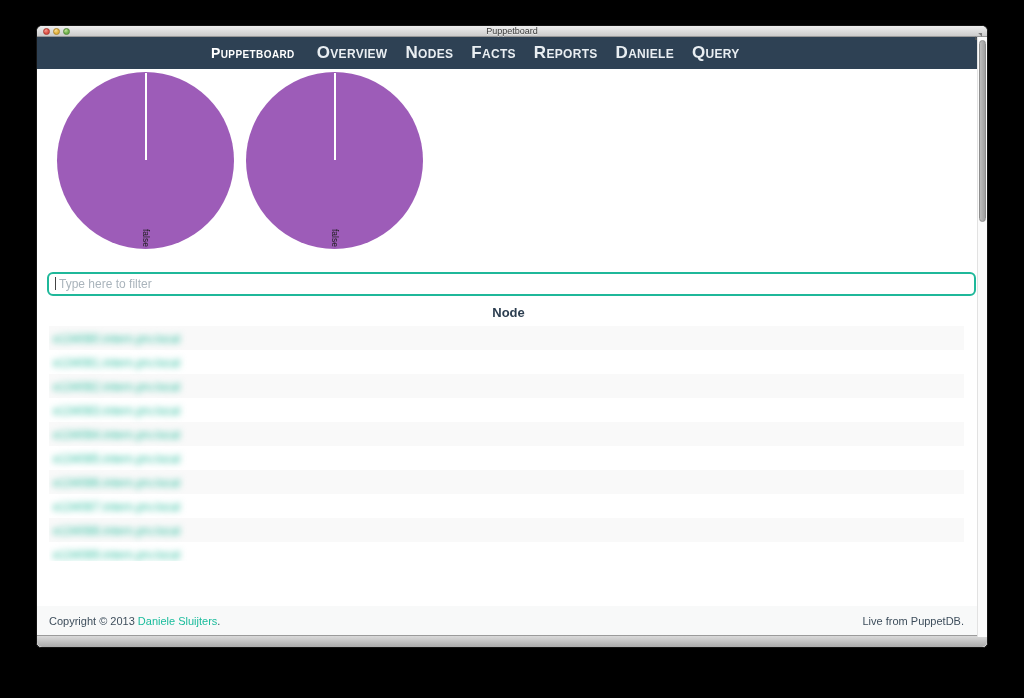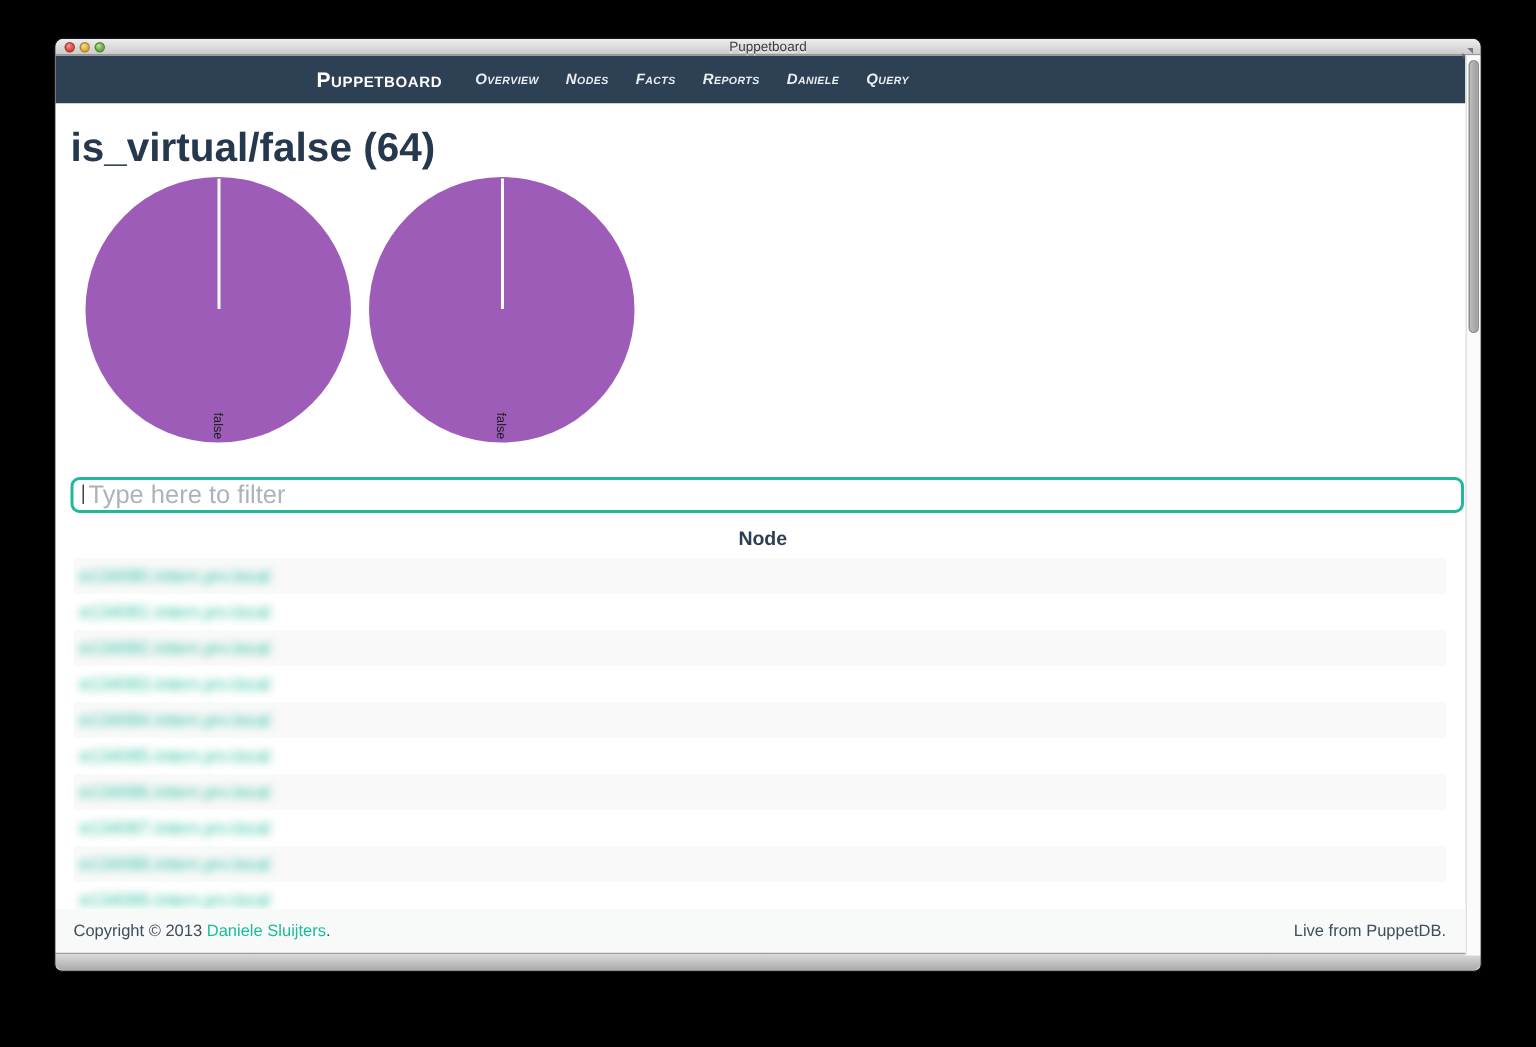--- a/index.html
+++ b/index.html
@@ -19,32 +19,32 @@
   .light.green{background:radial-gradient(circle at 35% 30%,#c0e49a,#6cb049 60%);border:.5px solid #55863a;}
   .win-title{position:absolute;left:0;right:0;top:0;height:11px;line-height:11px;text-align:center;
              font-size:9px;color:#3a3a3a;text-shadow:0 1px 0 rgba(255,255,255,.6);}
   .fullscreen{position:absolute;right:4px;top:1px;width:9px;height:9px;opacity:.75;}
   
   .viewport{width:940px;}
   .navbar{height:32px;background:#2e4154;display:flex;align-items:center;padding-left:174px;}
   .brand{font-variant:small-caps;font-weight:700;font-size:14px;color:#ffffff;text-decoration:none;
          letter-spacing:.4px;margin-right:22px;}
   .nav-items{display:flex;gap:18px;}
-  .nav-items a{font-variant:small-caps;font-weight:700;font-size:10px;color:#e9eef2;
-               text-decoration:none;letter-spacing:.3px;font-style:italic;}
+  .nav-items a{font-variant:small-caps;font-weight:700;font-size:17px;color:#e9eef2;
+               text-decoration:none;letter-spacing:.3px;}
   .content{height:537px;background:#fff;overflow:hidden;padding:0 1px 0 10px;}
   h1.page-title{margin:12px 0 0 0;font-size:27px;line-height:34px;font-weight:800;color:#25384d;}
   .pies{display:flex;gap:12px;margin:3px 0 0 10px;}
   .pie{width:177px;height:177px;border-radius:50%;background:#9d5cb8;position:relative;}
   .pie-line{position:absolute;left:calc(50% - 1px);top:1px;width:2px;height:87px;background:#fff;}
   .pie-label{position:absolute;bottom:2px;left:50%;transform:translateX(-50%);
              writing-mode:vertical-rl;font-size:8.5px;color:#1c1c1c;}
   .filter-wrap{margin:23px 0 0 0;position:relative;}
   input.filter{width:100%;height:24px;border:2px solid #1fb89a;border-radius:6px;padding:0 8px 0 10px;
-               font-size:17px;color:#c2410c;outline:none;font-family:"Liberation Sans",sans-serif;background:#fff;}
+               font-size:12px;color:#c2410c;outline:none;font-family:"Liberation Sans",sans-serif;background:#fff;}
   input.filter::placeholder{color:#aab4bc;opacity:1;}
   .caret{position:absolute;left:8px;top:5px;width:1px;height:13px;background:#444;}
   .table{margin:4px 12px 0 2px;}
   .thead{height:26px;line-height:26px;font-weight:700;font-size:13px;color:#2c3e50;padding-left:4px;text-align:center;}
   .tbody{height:235px;overflow:hidden;}
   .trow{height:24px;line-height:24px;padding-left:4px;}
   .trow:nth-child(odd){background:#f9f9f9;}
   .node-link{font-size:12px;color:#2fbfa0;text-decoration:none;filter:blur(3px);}
   .footer{height:29px;background:#f8f9f9;display:flex;justify-content:space-between;align-items:center;
           padding:0 13px 0 12px;font-size:11px;color:#3e4e5c;width:940px;}
@@ -85,21 +85,20 @@
           <a href="#">Overview</a>
           <a href="#">Nodes</a>
           <a href="#">Facts</a>
           <a href="#">Reports</a>
           <a href="#">Daniele</a>
           <a href="#">Query</a>
         </nav>
       </div>
 
       <div class="content">
-        <h1 class="page-title">is_virtual/false (64)</h1>
 
         <div class="pies">
           <div class="pie">
             <div class="pie-line"></div>
             <span class="pie-label">false</span>
           </div>
           <div class="pie">
             <div class="pie-line"></div>
             <span class="pie-label">false</span>
           </div>

